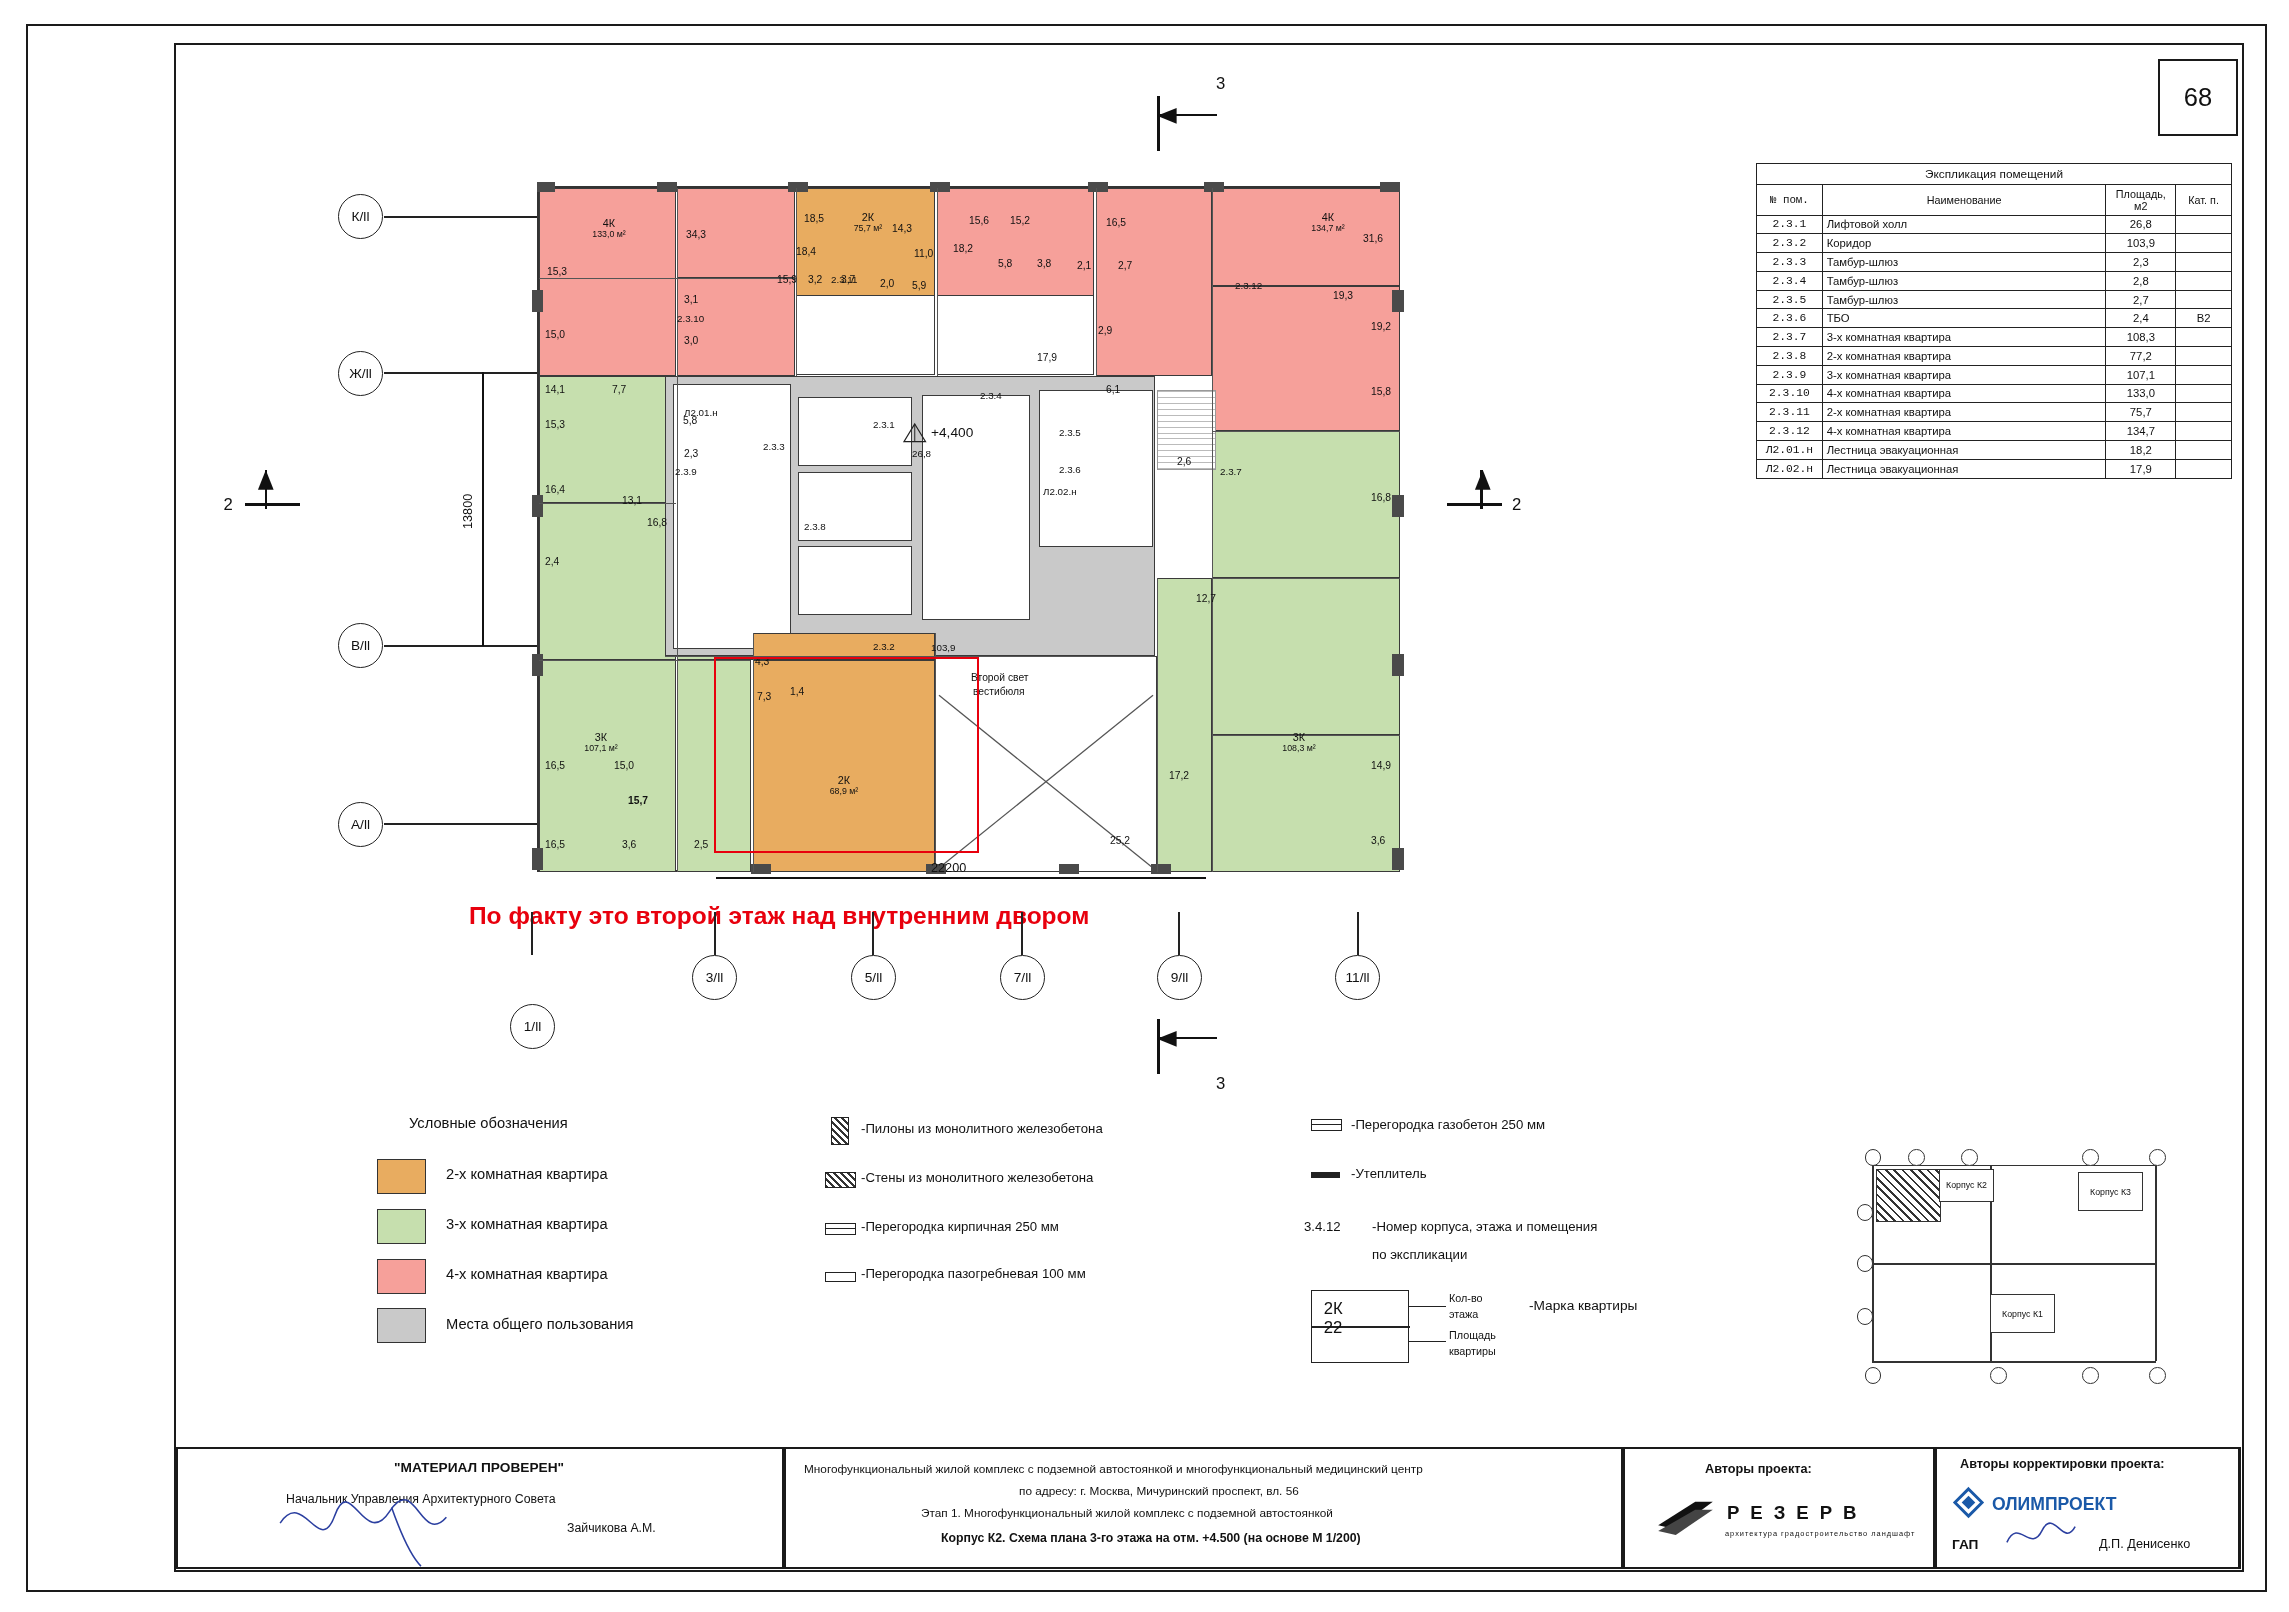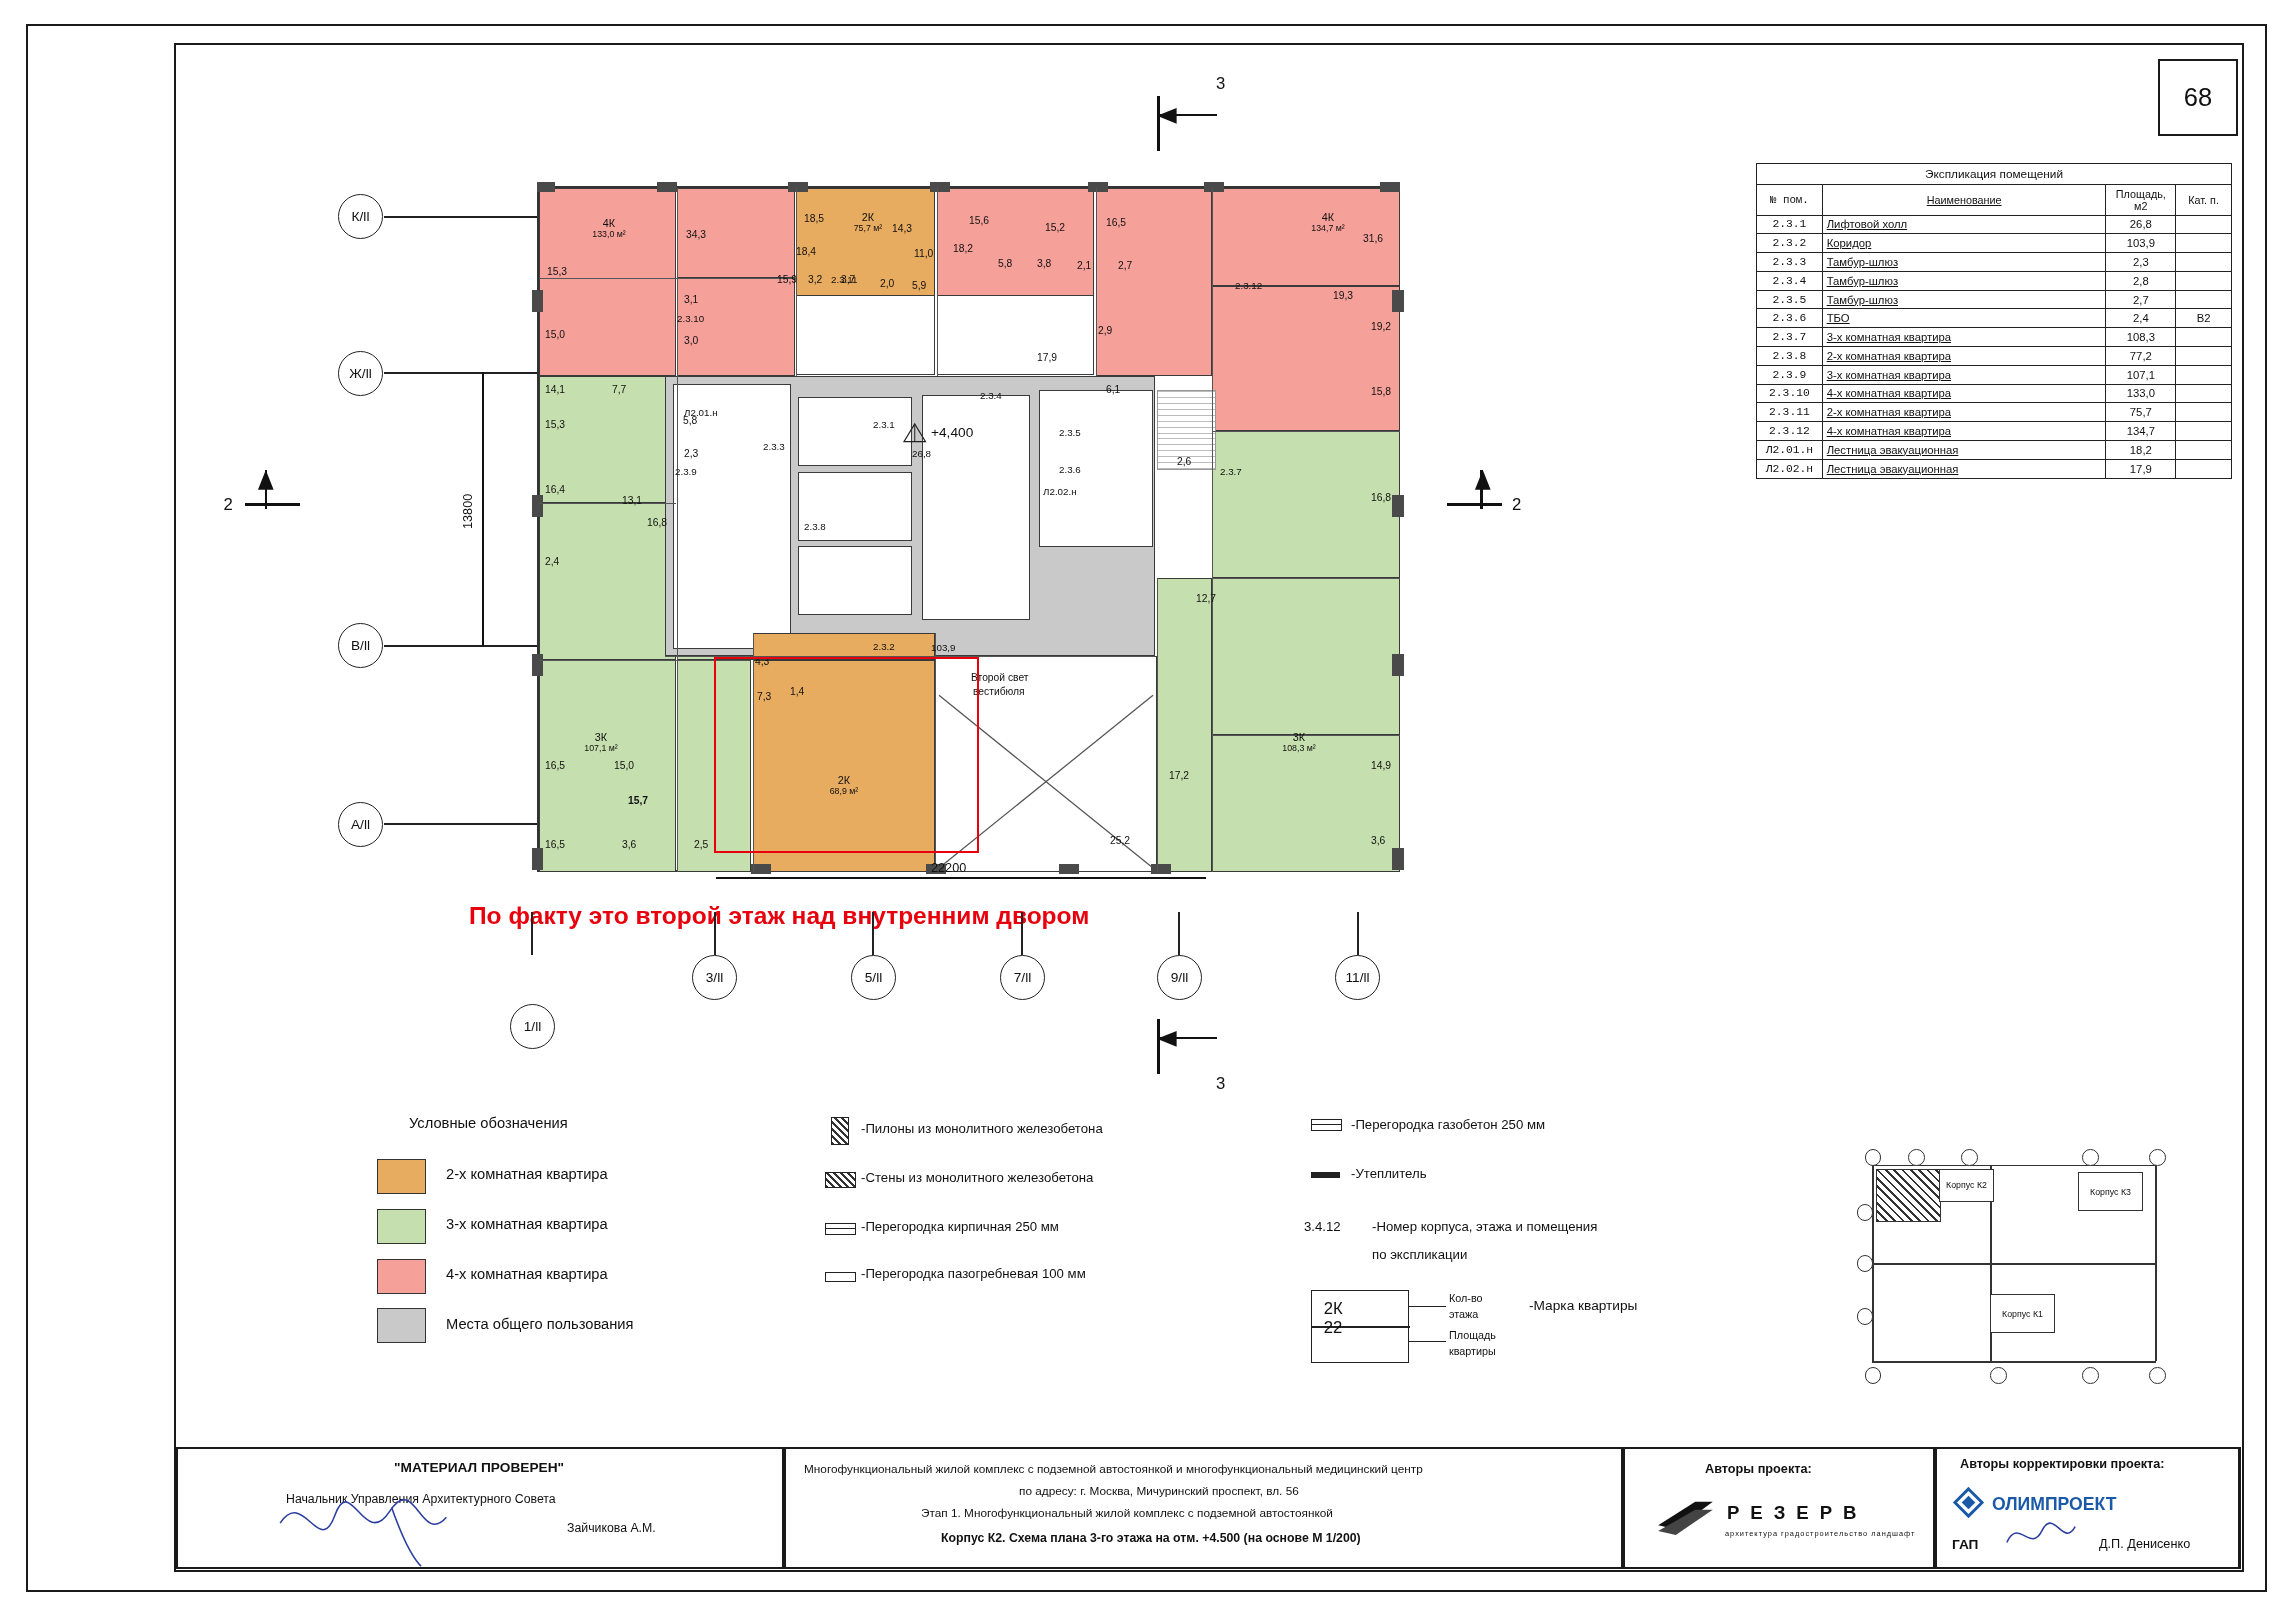--- a/index.html
+++ b/index.html
@@ -34,21 +34,21 @@
   .exp-table {
     position:absolute; left:1756px; top:163px; width:476px;
     border-collapse: collapse; background:#fff; font-size:11.3px;
   }
   .exp-table td, .exp-table th {
     border:1px solid #222; padding:2.9px 3.9px; color:#111; font-weight:normal;
   }
   .exp-title { text-align:center; font-size:11.8px; padding:5.9px 2px; }
   .exp-head td { text-align:center; font-size:10.8px; }
   .c-num { width:57px; text-align:center;font-family:Liberation Mono, monospace; }
-  .c-name { text-align:left; padding-left:7.8px;text-decoration:underline; }
+  .c-name { text-align:left; padding-left:7.8px; }
   .c-area { width:61px; text-align:center; }
   .c-cat  { width:47px; text-align:center; }
 
   
   #plan { position:absolute; left:510px; top:172px; width:1235px; height:676px; }
   .room { position:absolute; box-sizing:border-box; border:1px solid #3a3a3a; }
   .r-4k { background:#f6a09a; }
   .r-3k { background:#c6dfae; }
   .r-2k { background:#e8ac60; }
   .r-mop{ background:#c9c9c9; }
@@ -394,21 +394,21 @@
     <div class="planlabel" style="left:321px; top:102px;">2.3.11</div>
     <div class="planlabel" style="left:725px; top:108px;">2.3.12</div>
     <div class="planlabel" style="left:165px; top:294px;">2.3.9</div>
     <div class="planlabel" style="left:294px; top:349px;">2.3.8</div>
     <div class="planlabel" style="left:710px; top:294px;">2.3.7</div>
 
     <div class="smalldim" style="left:176px; top:57px;">34,3</div>
     <div class="smalldim" style="left:294px; top:41px;">18,5</div>
     <div class="smalldim" style="left:382px; top:51px;">14,3</div>
     <div class="smalldim" style="left:459px; top:43px;">15,6</div>
-    <div class="smalldim" style="left:535px; top:43px;margin-top:7px;">15,2</div>
+    <div class="smalldim" style="left:500px; top:43px;">15,2</div>
     <div class="smalldim" style="left:596px; top:45px;">16,5</div>
     <div class="smalldim" style="left:853px; top:61px;">31,6</div>
     <div class="smalldim" style="left:37px; top:94px;">15,3</div>
     <div class="smalldim" style="left:286px; top:74px;">18,4</div>
     <div class="smalldim" style="left:404px; top:76px;">11,0</div>
     <div class="smalldim" style="left:443px; top:71px;">18,2</div>
     <div class="smalldim" style="left:488px; top:86px;">5,8</div>
     <div class="smalldim" style="left:527px; top:86px;">3,8</div>
     <div class="smalldim" style="left:567px; top:88px;">2,1</div>
     <div class="smalldim" style="left:608px; top:88px;">2,7</div>

